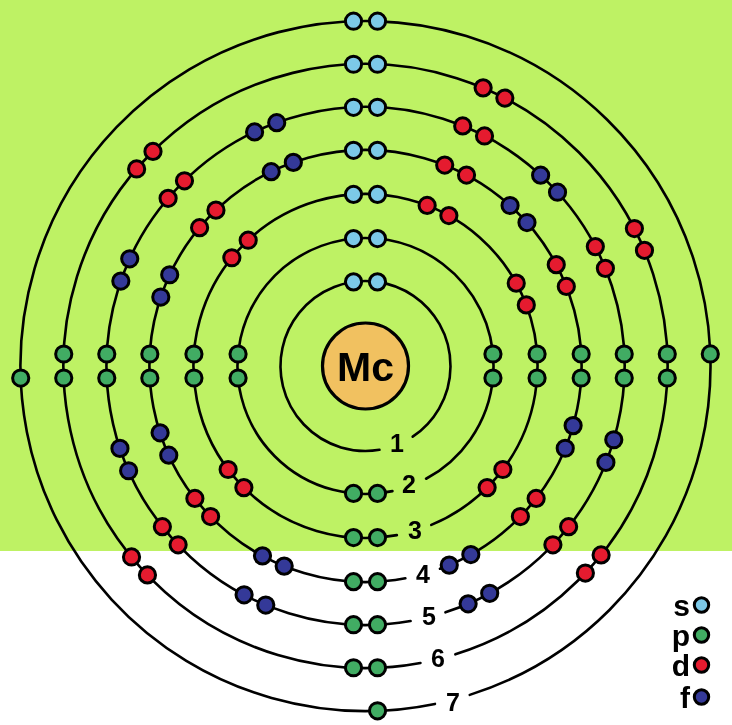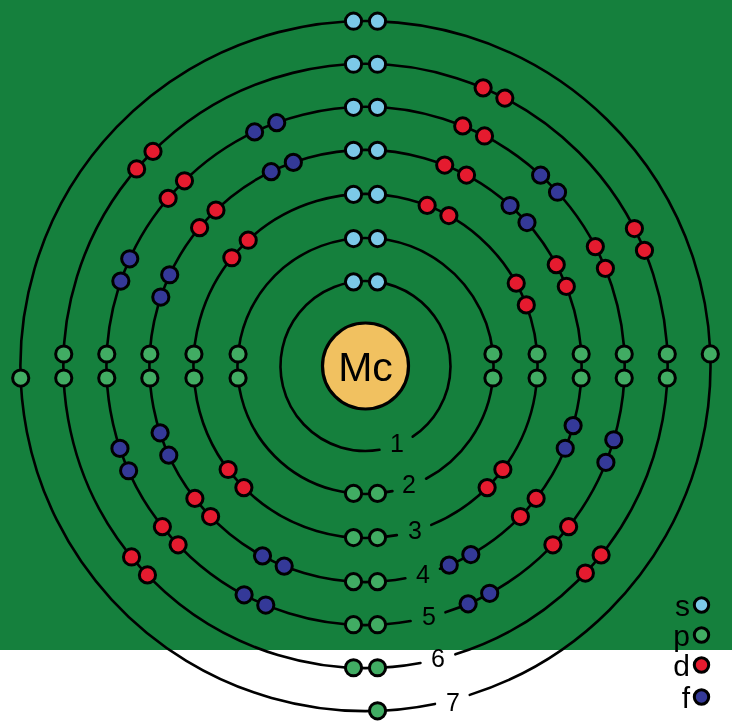--- a/index.html
+++ b/index.html
@@ -1,17 +1,17 @@
 <!DOCTYPE html>
 <html><head>
 <meta charset="utf-8">
 <style>
   html,body{margin:0;padding:0;background:#ffffff;}
   body{width:732px;height:725px;overflow:hidden;font-family:"Liberation Sans",sans-serif;}
-  #stage{position:relative;width:732px;height:650px;background:#15803d;}
+  #stage{position:relative;width:732px;height:551px;background:#bef264;font-weight:bold;}
   svg{display:block;}
   text{font-family:"Liberation Sans",sans-serif;}
 </style>
 </head>
 <body>
 
 <div id="stage">
   <svg id="bohr-svg" width="732" height="725" viewBox="0 0 732 725" xmlns="http://www.w3.org/2000/svg">
       <path d="M 379.48 449.84 A 85 85 0 1 1 412.70 436.69" fill="none" stroke="#000000" stroke-width="2.6" stroke-linecap="round"></path>
       <path d="M 392.42 491.14 A 128 128 0 1 1 426.10 478.75" fill="none" stroke="#000000" stroke-width="2.6" stroke-linecap="round"></path>

